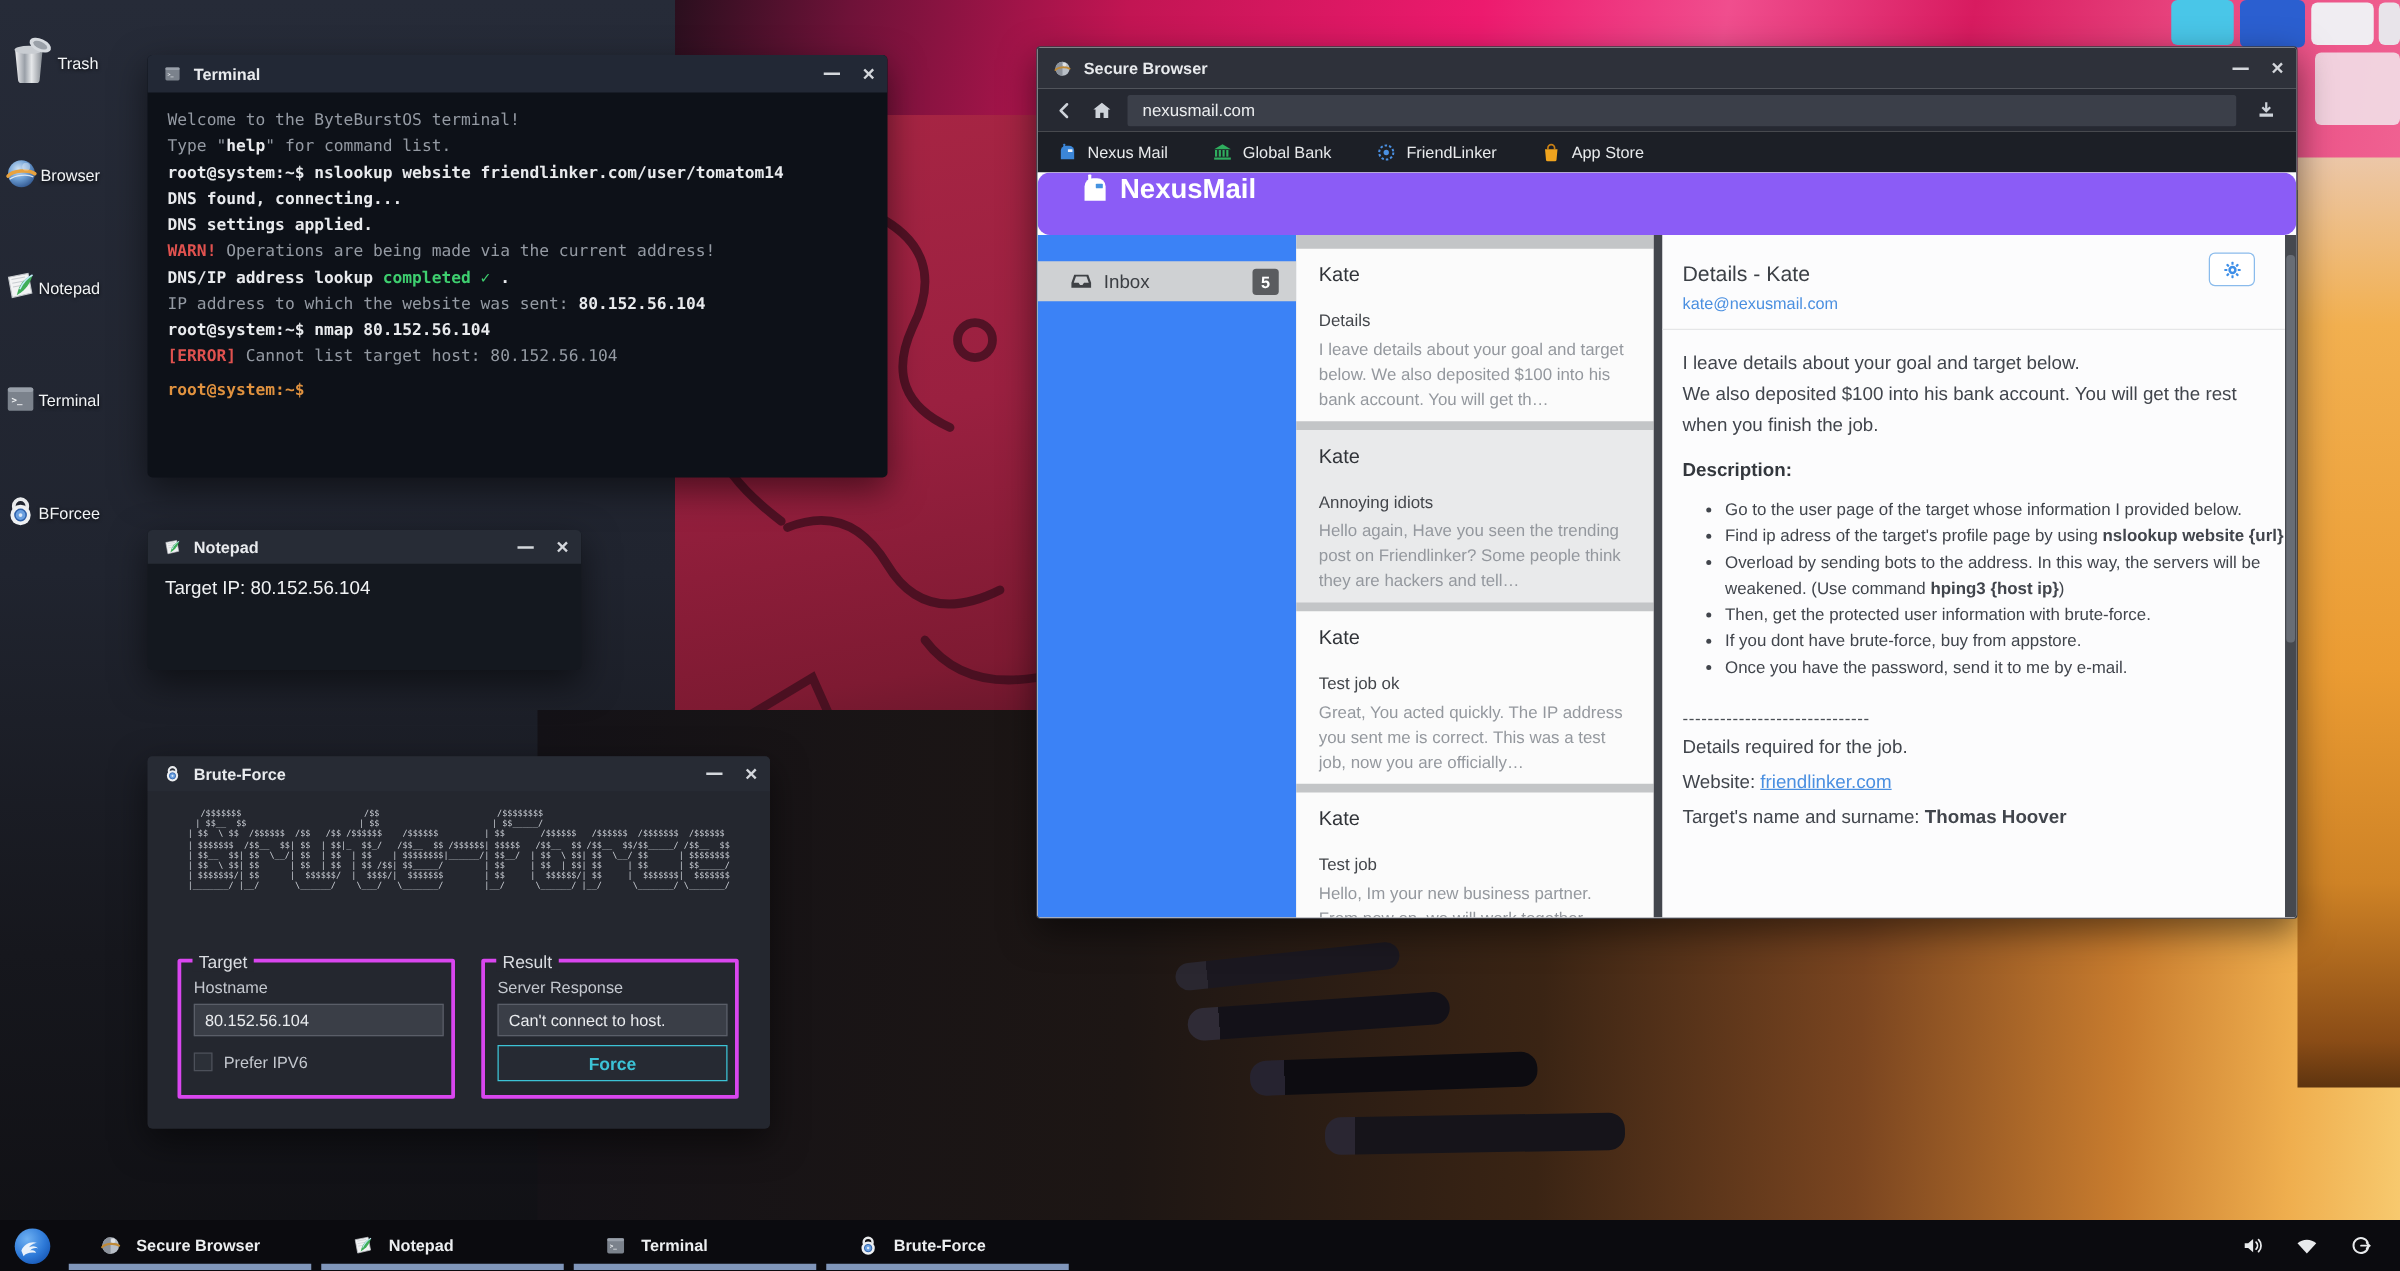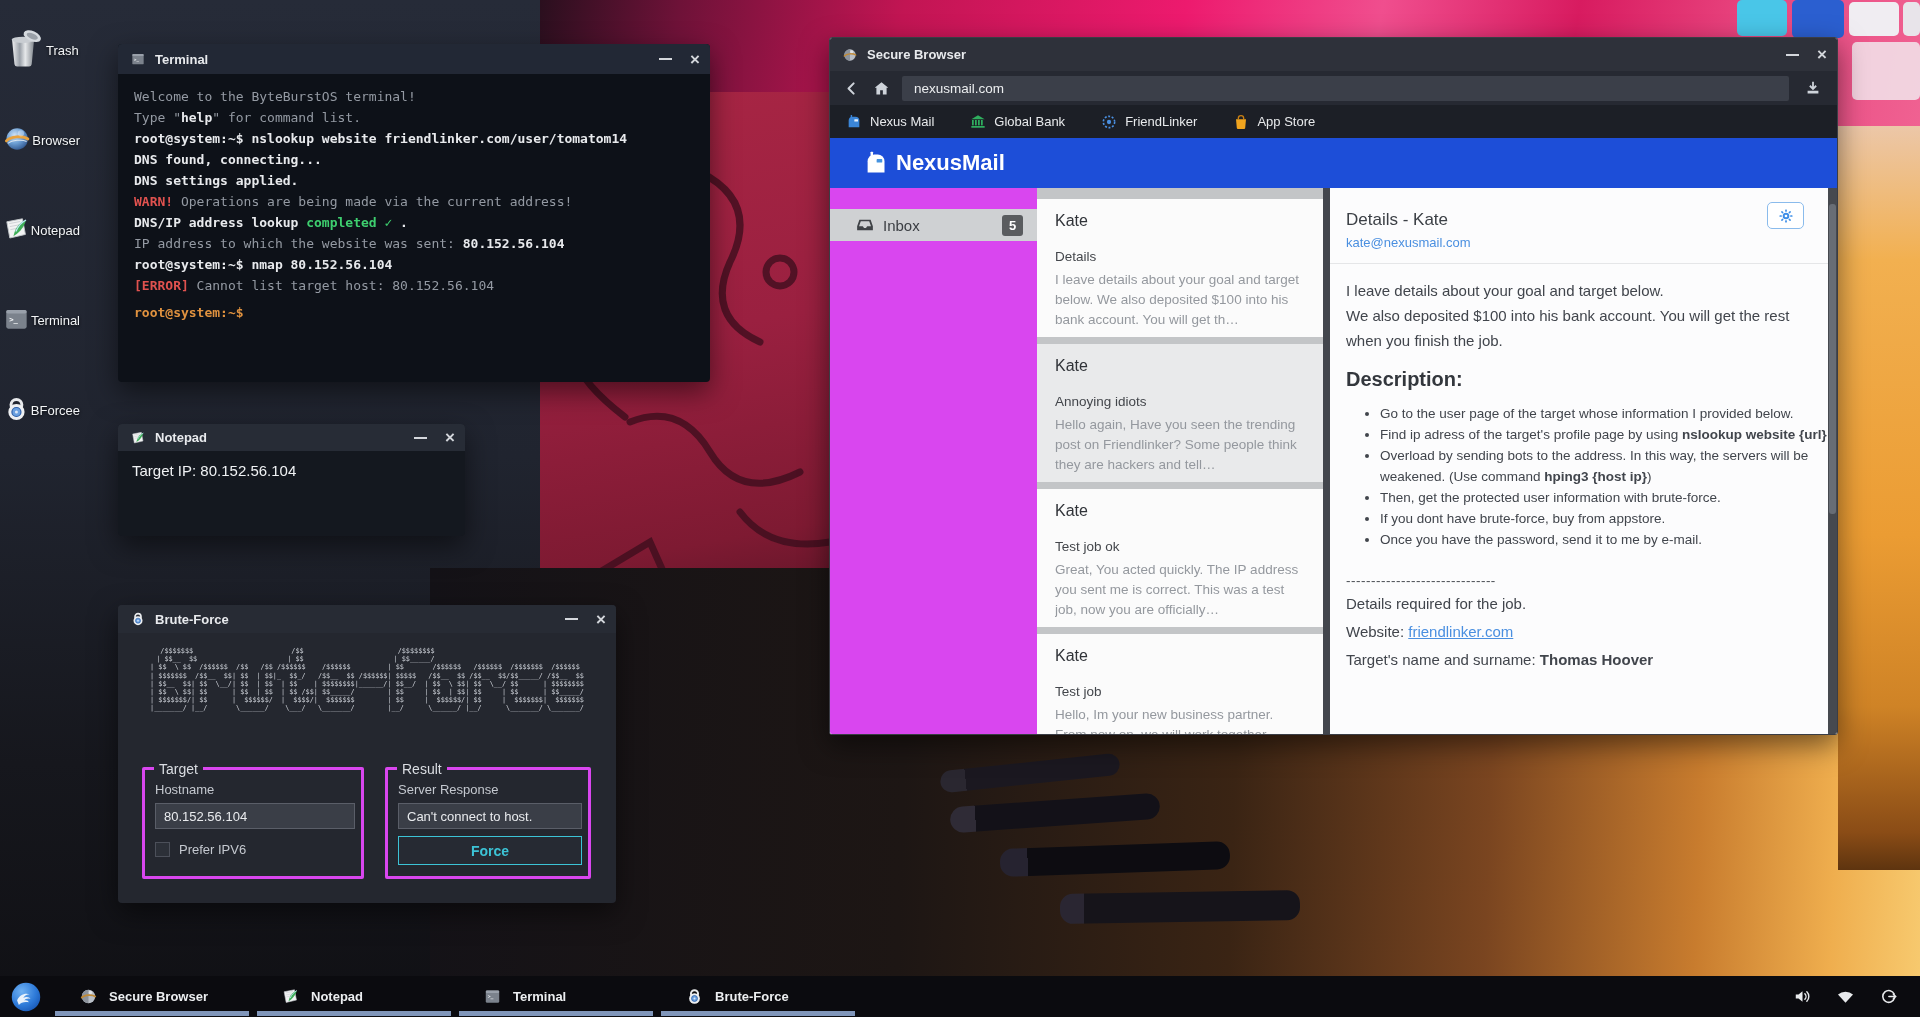--- a/index.html
+++ b/index.html
@@ -93,27 +93,27 @@
     border-radius:2px; color:#eceef0; font-size:13.5px; padding:0 12px;
     font-family:"Liberation Sans", sans-serif; }
   .dl-ic { width:18px; height:18px; margin:0 15px; cursor:pointer; flex:0 0 auto; }
   .bm-row { position:absolute; left:0; top:67px; right:0; height:33px; background:#1c1f26;
     display:flex; align-items:center; gap:36px; padding-left:16px; }
   .bm-item { display:flex; align-items:center; gap:8px; cursor:pointer; }
   .bm-item .ic { width:16px; height:16px; }
   .bm-item .lb { font-size:13px; color:#e8eaec; }
 
   .page { position:absolute; left:0; top:100px; right:0; bottom:0; background:#fcfcfd; overflow:hidden; }
-  .mail-header { position:absolute; left:0; top:0; right:0; height:50px; background:#1d4ed8;
-    display:flex; align-items:center; }
+  .mail-header { position:absolute; left:0; top:0; right:0; height:50px; background:#8b5cf6;
+    display:flex; align-items:flex-start;border-radius:10px; }
   .mail-logo { width:27px; height:27px; margin-left:32px; }
   .mail-brand { margin-left:7px; color:#fff; font-size:22px; font-weight:bold; }
   .mail-body { position:absolute; left:0; top:50px; right:0; bottom:0; }
 
-  .mail-sidebar { position:absolute; left:0; top:0; width:207px; bottom:0; background:#d946ef; }
+  .mail-sidebar { position:absolute; left:0; top:0; width:207px; bottom:0; background:#3b82f6; }
   .inbox-row { position:absolute; left:0; right:0; top:21px; height:32px; background:#cfd1d3;
     display:flex; align-items:center; cursor:pointer; }
   .inbox-row .ic { width:18px; height:18px; margin-left:26px; }
   .inbox-row .lb { margin-left:9px; font-size:15px; color:#3b3e43; }
   .inbox-badge { position:absolute; right:14px; width:21px; height:21px; background:#5a5c5f;
     border-radius:3px; color:#fff; font-size:13px; font-weight:bold;
     display:flex; align-items:center; justify-content:center; }
 
   .mail-list { position:absolute; left:207px; width:286px; top:0; bottom:0; background:#c3c5c7;
     padding-top:11px; }
@@ -129,21 +129,21 @@
   .mail-detail { position:absolute; left:500px; right:9px; top:0; bottom:0; background:#fcfcfd;
     padding:22px 20px 0 16px; }
   .det-title { font-size:17px; color:#3c4046; }
   .det-email { font-size:13px; color:#4a8fe0; margin-top:5px; cursor:pointer; }
   .gear-btn { position:absolute; right:24px; top:14px; width:37px; height:27px; background:#fff;
     border:1.5px solid #8abbec; border-radius:5px; cursor:pointer;
     display:flex; align-items:center; justify-content:center; }
   .gear-btn .ic { width:16px; height:16px; }
   .det-divider { position:absolute; left:0; right:0; top:75px; border-top:1px solid #e5e6e8; }
   .det-body { margin-top:28px; width:478px; font-size:15px; color:#41454c; line-height:25px; }
-  .det-desc { margin-top:15px; font-size:20px; font-weight:bold; color:#33373d; }
+  .det-desc { margin-top:15px; font-size:15px; font-weight:bold; color:#33373d; }
   .det-list { margin-top:12px; width:490px; padding-left:34px; }
   .det-list li { font-size:13.5px; color:#41454c; line-height:21px; }
   .det-sep { margin-top:23px; font-size:13.5px; color:#4a4e54; letter-spacing:.5px; }
   .det-foot { font-size:15px; color:#41454c; line-height:25px; margin-top:3px; }
   .det-link { color:#4a8fe0; text-decoration:underline; cursor:pointer; }
   .page-scroll { position:absolute; right:0; width:9px; top:0; bottom:0; background:#46494f; }
   .page-thumb { position:absolute; left:1px; right:1px; top:16px; height:310px; background:#686d75;
     border-radius:3px; cursor:pointer; }
 
   

